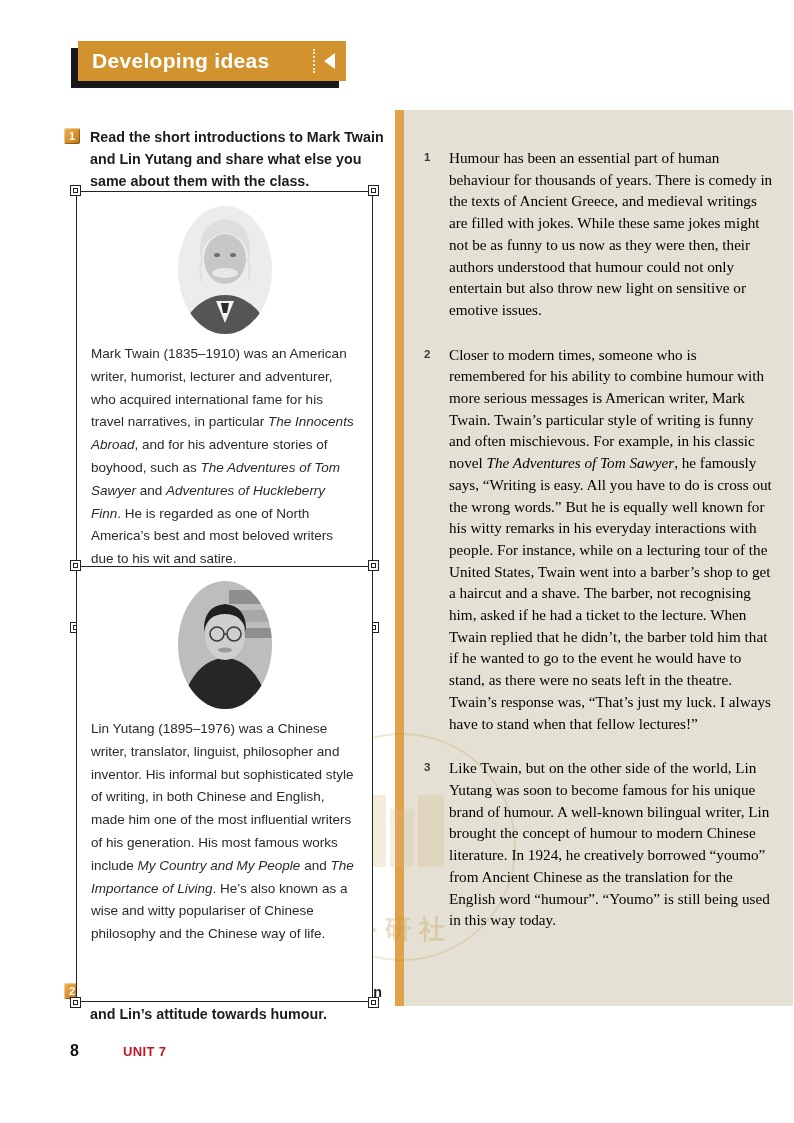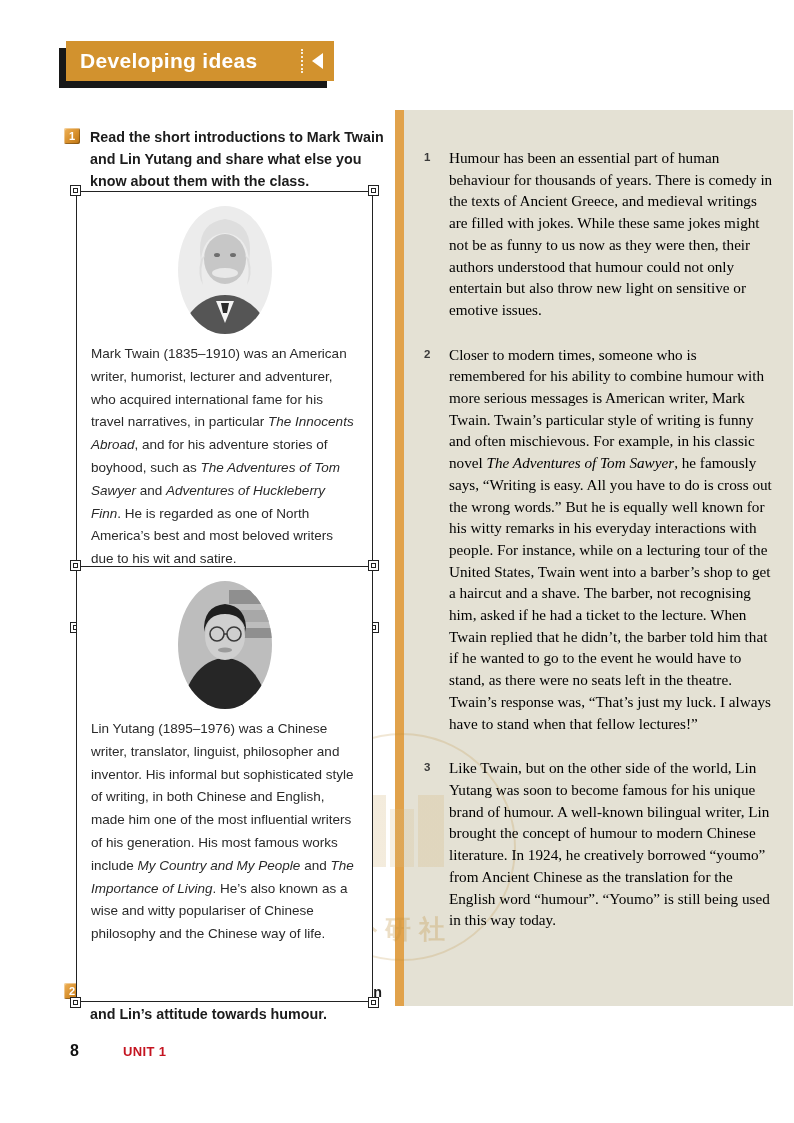--- a/index.html
+++ b/index.html
@@ -2,21 +2,21 @@
 <html><head>
 <meta charset="utf-8">
 <style>
   html,body{margin:0;padding:0;}
   body{
     width:794px;height:1123px;position:relative;background:#ffffff;
     font-family:"Liberation Sans",sans-serif;overflow:hidden;
   }
 
   
-  .header{position:absolute;left:66px;top:41px;width:308px;height:40px;}
+  .header{position:absolute;left:78px;top:41px;width:308px;height:40px;}
   .header-shadow{position:absolute;left:-7px;top:7px;width:268px;height:40px;background:#181818;}
   .header-box{position:absolute;left:0;top:0;width:268px;height:40px;background:#D2922E;
     display:flex;align-items:center;padding:0 11px 0 14px;box-sizing:border-box;}
   .header-title{font-size:21px;font-weight:bold;color:#ffffff;letter-spacing:.3px;}
   .header-sep{margin-left:auto;height:24px;border-left:2px dotted rgba(255,255,255,.85);margin-right:9px;}
   .header-arrow{width:0;height:0;border-top:8px solid transparent;border-bottom:8px solid transparent;
     border-right:11px solid #ffffff;}
 
   
   .activity{position:absolute;display:flex;gap:10px;}
@@ -72,21 +72,21 @@
   <div class="header-shadow"></div>
   <div class="header-box">
     <span class="header-title">Developing ideas</span>
     <span class="header-sep"></span>
     <span class="header-arrow"></span>
   </div>
 </div>
 
 <div class="activity activity-1">
   <span class="badge">1</span>
-  <span class="activity-text">Read the short introductions to Mark Twain and Lin Yutang and share what else you know about them with the class.</span>
+  <span class="activity-text">Read the short introductions to Mark Twain and Lin Yutang and share what else you same about them with the class.</span>
 </div>
 
 <div class="card card-twain">
   <span class="corner tl"></span>
   <span class="corner tr"></span>
   <span class="corner bl"></span>
   <span class="corner br"></span>
   <svg class="portrait" width="96" height="130" viewBox="0 0 96 130">
     <defs>
         <clipPath id="ovalA">
@@ -162,14 +162,14 @@
 </div>
 
 <div class="watermark">
   <div class="wm-circle"></div>
   <div class="wm-building"></div>
   <div class="wm-text">外研社</div>
 </div>
 
 <div class="footer">
   <span class="page-num">8</span>
-  <span class="unit-label">UNIT 1</span>
+  <span class="unit-label">UNIT 7</span>
 </div>
 
 </body></html>

